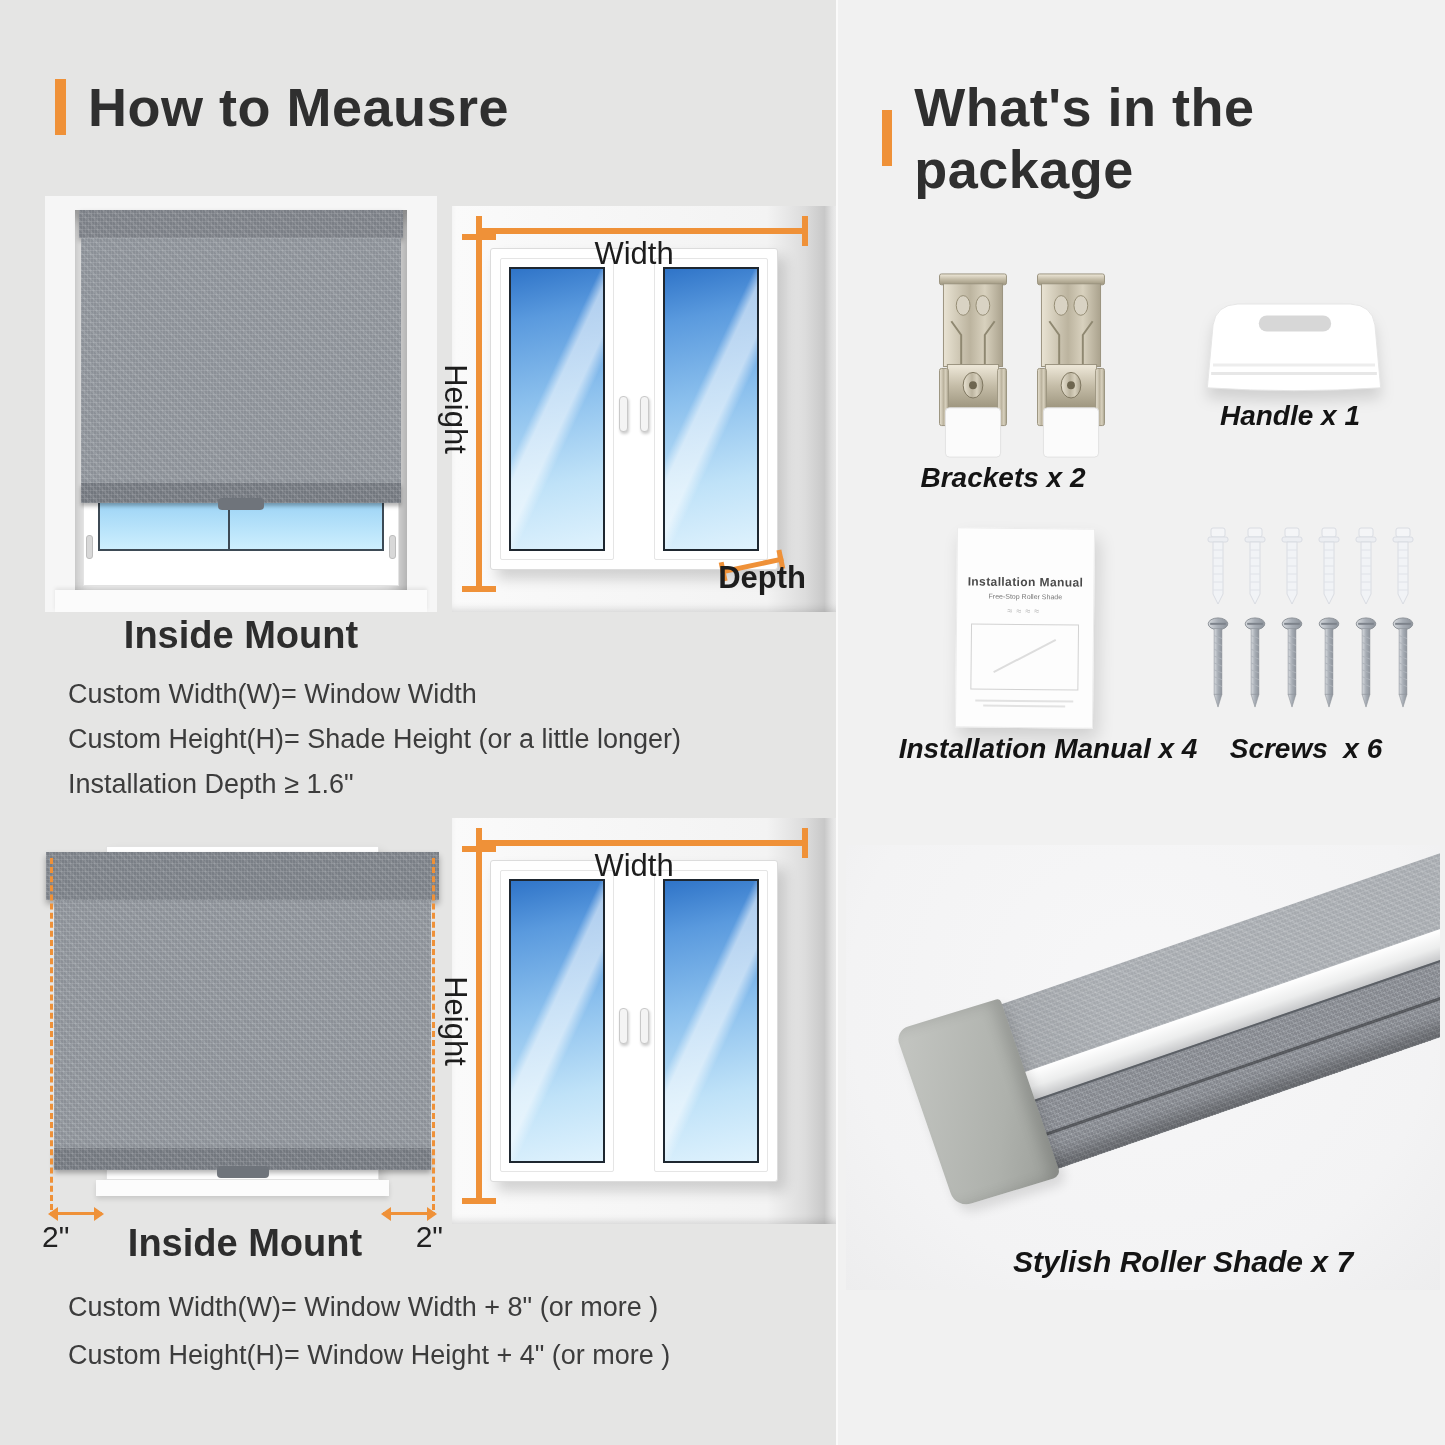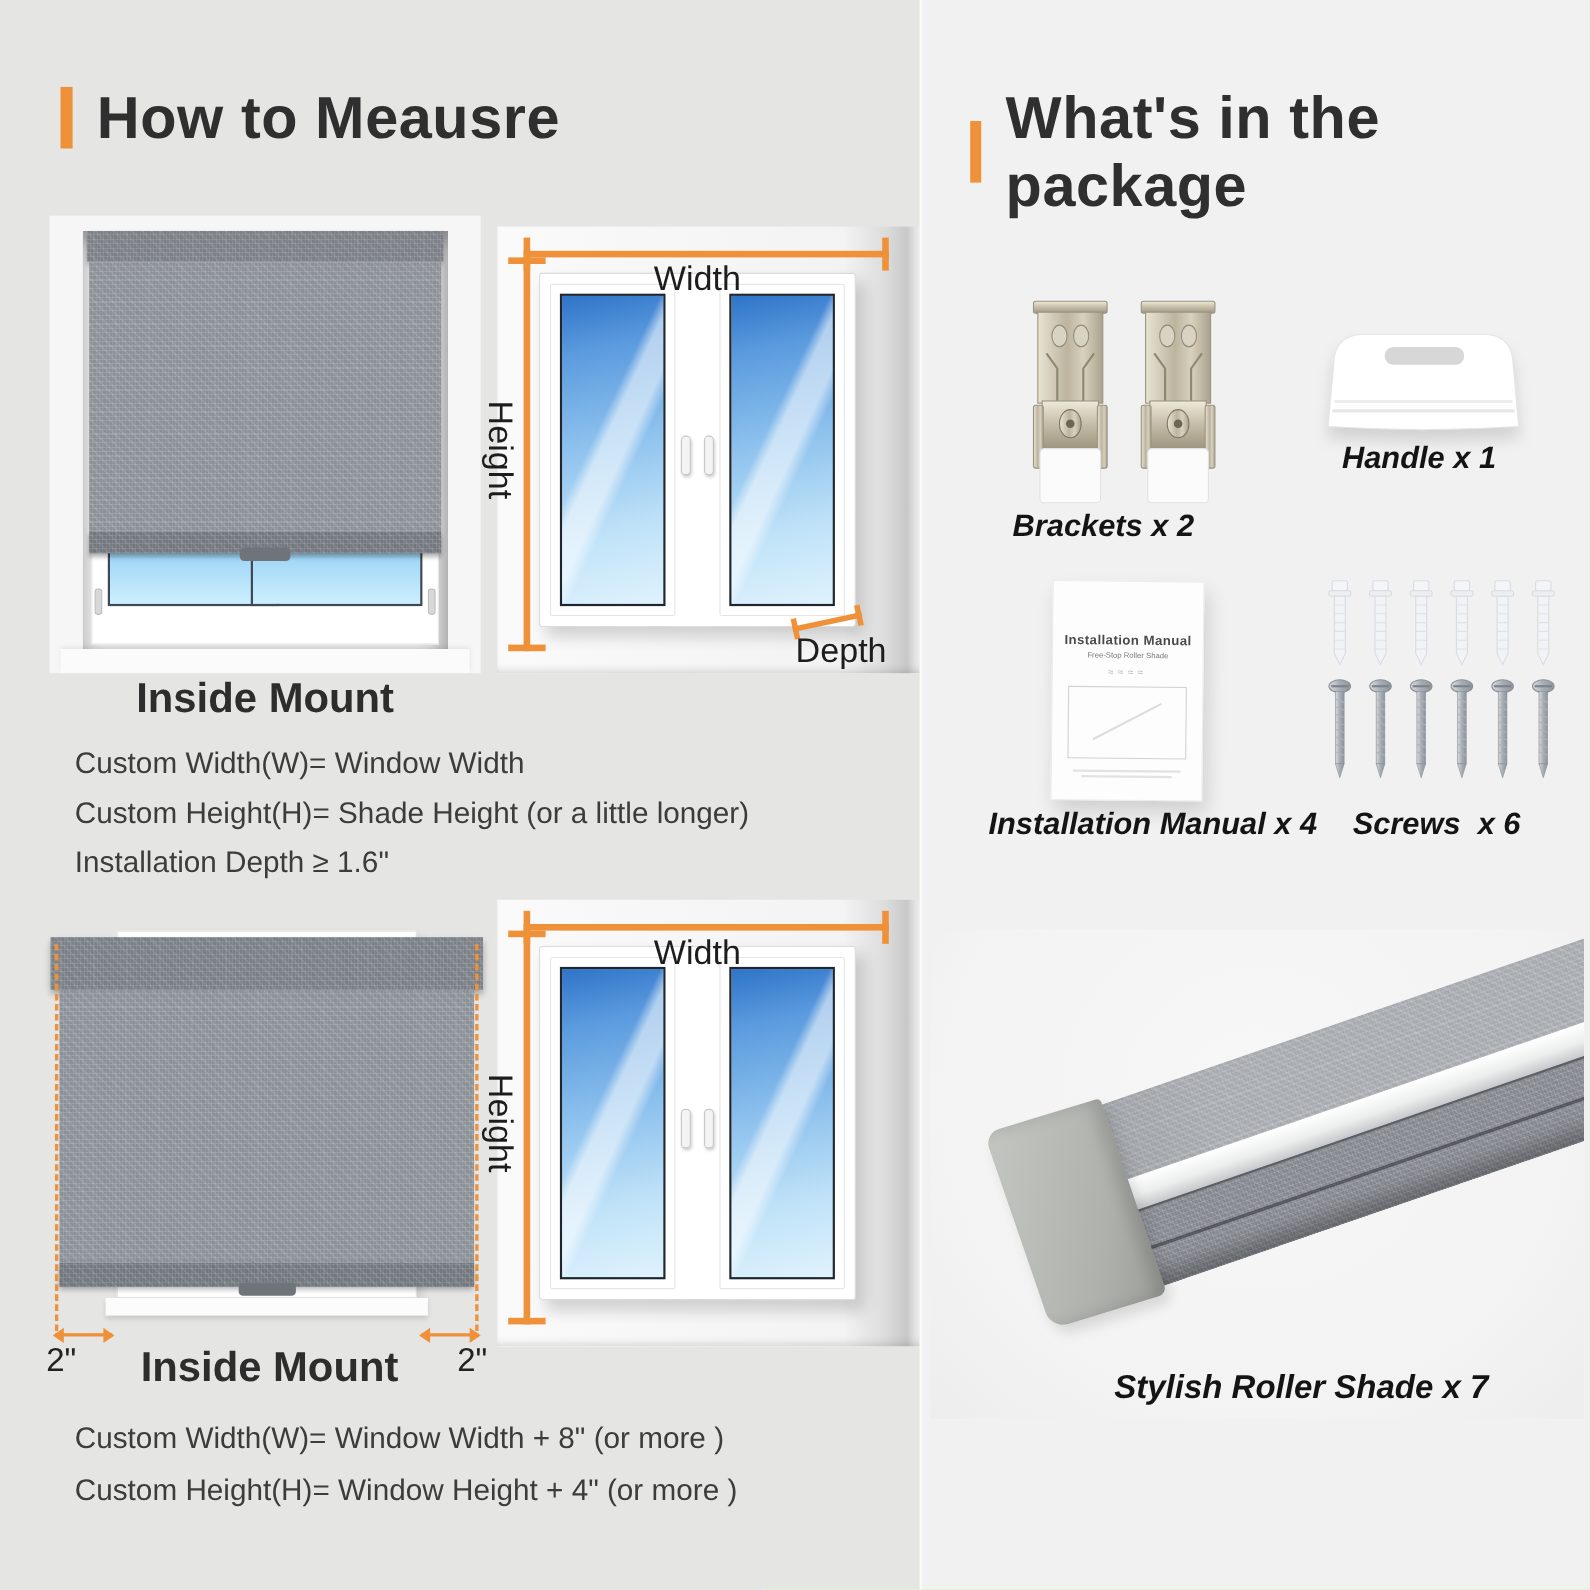--- a/index.html
+++ b/index.html
@@ -72,21 +72,21 @@
   .meas-h::before{left:0;} .meas-h::after{right:0;}
   .meas-v{position:absolute;width:6px;background:#ef9138;}
   .meas-v::before,.meas-v::after{content:'';position:absolute;left:-14px;width:34px;height:6px;background:#ef9138;}
   .meas-v::before{top:0;} .meas-v::after{bottom:0;}
   .wd-label{position:absolute;font-size:31px;color:#1d1d1d;}
   .wd-label.width{top:30px;left:0;right:20px;text-align:center;}
   .wd-label.height{left:-42px;top:185px;transform:rotate(90deg);transform-origin:center;}
   .meas-depth{position:absolute;right:52px;bottom:44px;width:64px;height:5px;background:#ef9138;transform:rotate(-12deg);}
   .meas-depth::before,.meas-depth::after{content:'';position:absolute;top:-7px;width:5px;height:19px;background:#ef9138;}
   .meas-depth::before{left:0;} .meas-depth::after{right:0;}
-  .wd-label.depth{right:30px;bottom:2px;}
+  .wd-label.depth{right:30px;bottom:16px;font-weight:bold;}
   
   .mount-head{position:absolute;font-size:38px;font-weight:bold;color:#2d2d2d;text-align:center;}
   .spec{position:absolute;font-size:27px;color:#3c3c3c;line-height:45px;}
   
   .pkg-label{position:absolute;font-size:28px;font-weight:bold;font-style:italic;color:#141414;white-space:pre;transform:translateX(-50%);}
   .brackets{position:absolute;left:95px;top:270px;display:flex;gap:18px;}
   .handle-box{position:absolute;left:356px;top:292px;filter:drop-shadow(0 10px 7px rgba(0,0,0,.13));}
   .manual{position:absolute;left:118px;top:528px;width:136px;height:198px;background:#fdfdfd;border:1px solid #ececec;
     box-shadow:4px 10px 18px rgba(0,0,0,.14);transform:rotate(.6deg);}
   .mc-title{margin-top:46px;text-align:center;font-size:12px;font-weight:bold;color:#4a4a4a;letter-spacing:.4px;}

